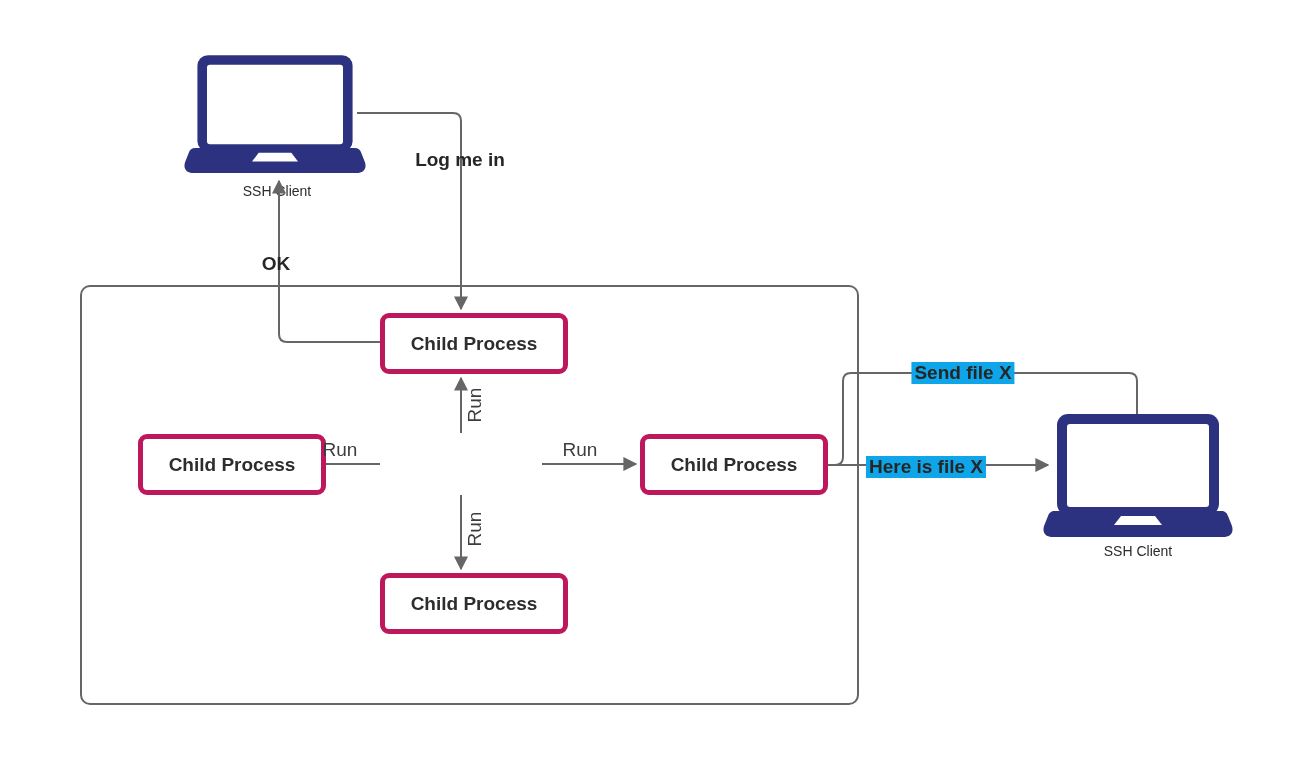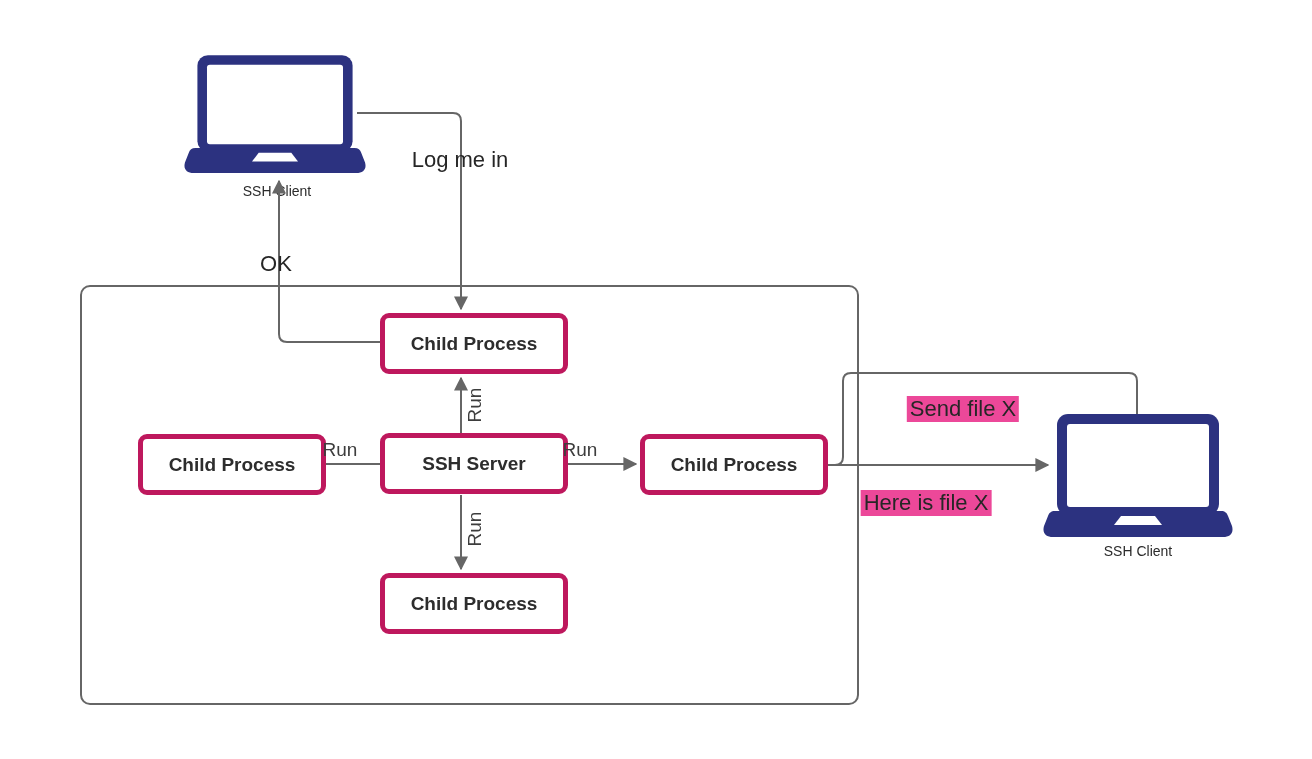--- a/index.html
+++ b/index.html
@@ -55,29 +55,28 @@
     justify-content: center;
     font-size: 19px;
     font-weight: bold;
     color: #2d2d2d;
     white-space: nowrap;
   }
   
   .elabel {
     position: absolute;
     transform: translate(-50%, -50%);
-    font-size: 22px;
-    font-weight: normal;
+    font-size: 19px;
+    font-weight: bold;
     color: #262626;
     white-space: nowrap;
   }
   .elabel.bg {
-    background: #ec4899;
+    background: #0ea5e9;
     padding: 0 3px;
-    margin-top: 36px;
   }
   .elabel.run {
     font-weight: normal;
     font-size: 19px;
     color: #3d3d3d;
   }
   .elabel.vert {
     transform: translate(-50%, -50%) rotate(-90deg);
   }
 </style>
@@ -119,21 +118,20 @@
     <path d="M461,433 L461,378" fill="none" stroke-width="2" marker-end="url(#arrow)" stroke="#666666"></path>
     <path d="M380,464 L305,464" fill="none" stroke-width="2" marker-end="url(#arrow)" stroke="#666666"></path>
     <path d="M542,464 L636,464" fill="none" stroke-width="2" marker-end="url(#arrow)" stroke="#666666"></path>
     <path d="M461,495 L461,569" fill="none" stroke-width="2" marker-end="url(#arrow)" stroke="#666666"></path>
     <path d="M1137,414 L1137,381 Q1137,373 1129,373 L851,373 Q843,373 843,381 L843,457 Q843,465 835,465 L807,465" fill="none" stroke-width="2" marker-end="url(#arrow)" stroke="#666666"></path>
     <path d="M806,465 L1048,465" fill="none" stroke-width="2" marker-end="url(#arrow)" stroke="#666666"></path>
   </svg>
 
   <div class="node" style="left:380px; top:313px;">Child Process</div>
   <div class="node" style="left:138px; top:434px;">Child Process</div>
-  <div class="node" style="left:380px; top:433px;">SSH Server</div>
   <div class="node" style="left:640px; top:434px;">Child Process</div>
   <div class="node" style="left:380px; top:573px;">Child Process</div>
 
   <div class="elabel" style="left:460px; top:160px;">Log me in</div>
   <div class="elabel" style="left:276px; top:264px;">OK</div>
   <div class="elabel run vert" style="left:475px; top:405px;">Run</div>
   <div class="elabel run" style="left:340px; top:450px;">Run</div>
   <div class="elabel run" style="left:580px; top:450px;">Run</div>
   <div class="elabel run vert" style="left:475px; top:529px;">Run</div>
   <div class="elabel bg" style="left:963px; top:373px;">Send file X</div>

